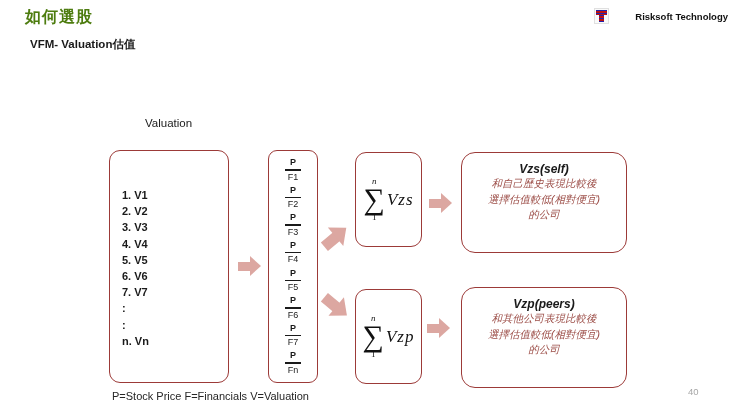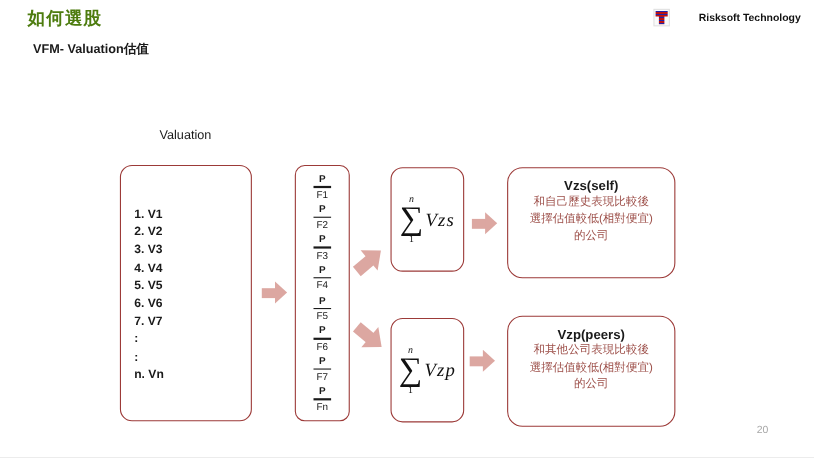--- a/index.html
+++ b/index.html
@@ -34,21 +34,21 @@
   .fraction .den { font-size:9px; font-weight:400; color:#1a1a1a; margin-top:2px; }
   .formula-box { width:67px; height:95px; border-radius:11px; display:flex; align-items:center; justify-content:center; }
   .formula-box1 { left:355px; top:152px; }
   .formula-box2 { left:355px; top:289px; }
   .formula { display:flex; align-items:center; font-family:"Liberation Serif", serif; color:#111; }
   .sigma-wrap { display:flex; flex-direction:column; align-items:center; }
   .sigma-sup { font-size:9px; font-style:italic; line-height:8px; }
   .sigma { font-size:30px; line-height:28px; }
   .sigma-sub { font-size:9px; line-height:9px; }
   .formula .term { font-size:17px; font-style:italic; letter-spacing:1px; margin-left:2px; }
-  .result-box { width:153px; border-radius:14px; text-align:center; }
+  .result-box { width:166px; border-radius:14px; text-align:center;font-style:italic; }
   .result-box1 { left:461px; top:152px; height:101px; }
   .result-box2 { left:461px; top:287px; height:101px; }
   .result-title { margin-top:9px; font-size:12px; font-weight:bold; color:#1a1a1a; }
   .result-line { font-size:10.5px; color:#9d4f49; line-height:15.5px; }
   .result-line:first-of-type { margin-top:2px; }
   
   .arrow { position:absolute; }
   .arrow .shaft { position:absolute; left:0; top:27%; width:56%; height:46%; background:#dca7a1; }
   .arrow .head { position:absolute; left:52%; top:0; width:0; height:0; border-top-style:solid; border-bottom-style:solid;
     border-top-color:transparent; border-bottom-color:transparent; border-left-style:solid; border-left-color:#dca7a1; }
@@ -193,15 +193,16 @@
     <div class="result-line">的公司</div>
   </div>
 
   <div class="rbox result-box result-box2">
     <div class="result-title">Vzp(peers)</div>
     <div class="result-line">和其他公司表現比較後</div>
     <div class="result-line">選擇估值較低(相對便宜)</div>
     <div class="result-line">的公司</div>
   </div>
 
-  <div class="page-number">20</div>
+  <div class="caption">P=Stock Price F=Financials V=Valuation</div>
+  <div class="page-number">40</div>
 
 </div>
 
 </body></html>

